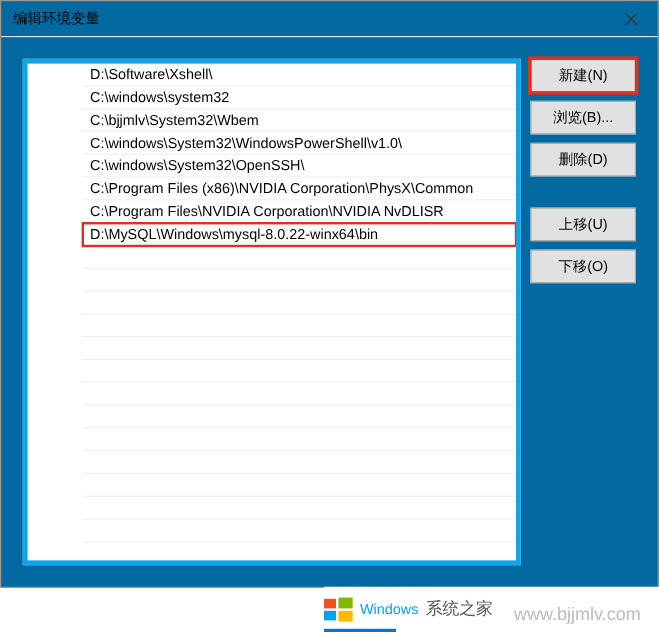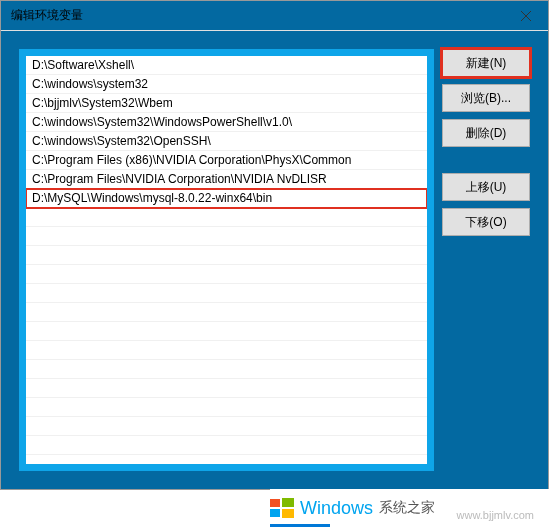--- a/index.html
+++ b/index.html
@@ -49,23 +49,24 @@
       font-weight: 300;
     }
     .content {
       flex: 1;
       display: flex;
       padding: 18px 18px 18px 18px;
       gap: 8px;
     }
     .list-container {
       flex: 1;
-      border: 7px solid #0ea5e9;
+      border: 4px solid #0ea5e9;
       background: #fff;
       overflow: hidden;
+      padding-left: 46px;
     }
     .list {
       width: 100%;
     }
     .list-row {
       height: 19px;
       line-height: 19px;
       padding: 0 6px;
       border-bottom: 1px solid #f0f0f0;
       white-space: nowrap;
@@ -112,33 +113,33 @@
       display: flex;
       align-items: center;
       gap: 6px;
     }
     .win-logo-icon {
       width: 24px;
       height: 24px;
       position: relative;
     }
     .win-logo-text {
-      font-size: 18px;
+      font-size: 12px;
       color: #00a4ef;
       font-weight: 400;
     }
     .win-logo-sub {
       font-size: 14px;
       color: #555;
     }
     .watermark-url {
       position: absolute;
       bottom: 6px;
       right: 16px;
-      font-size: 11px;
+      font-size: 15px;
       color: #bbb;
       z-index: 10;
       padding-left: 24px;
     }
     .bottom-bar {
       position: absolute;
       bottom: 0;
       left: 270px;
       right: 0;
       height: 38px;

